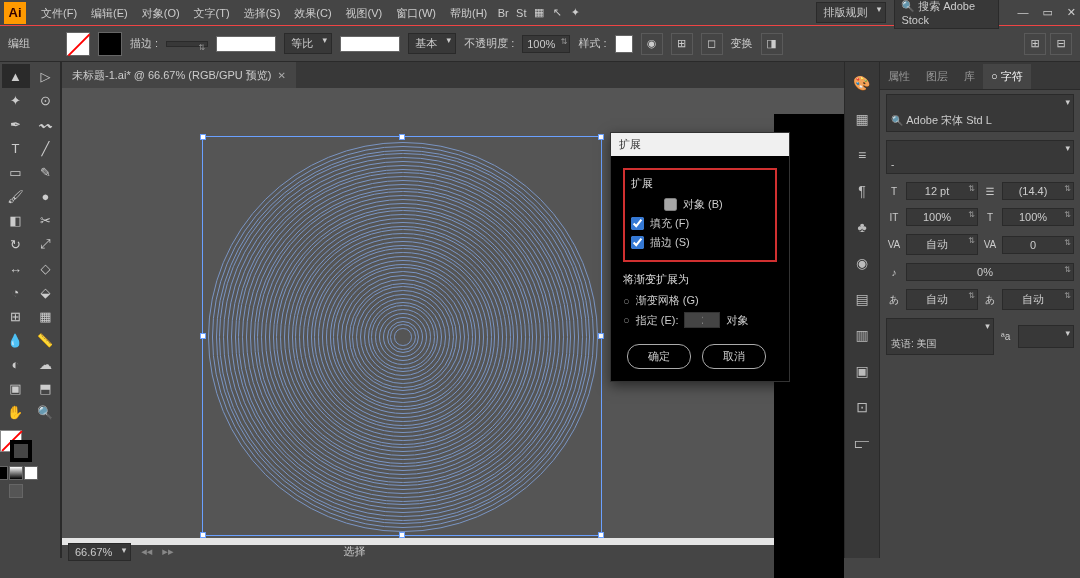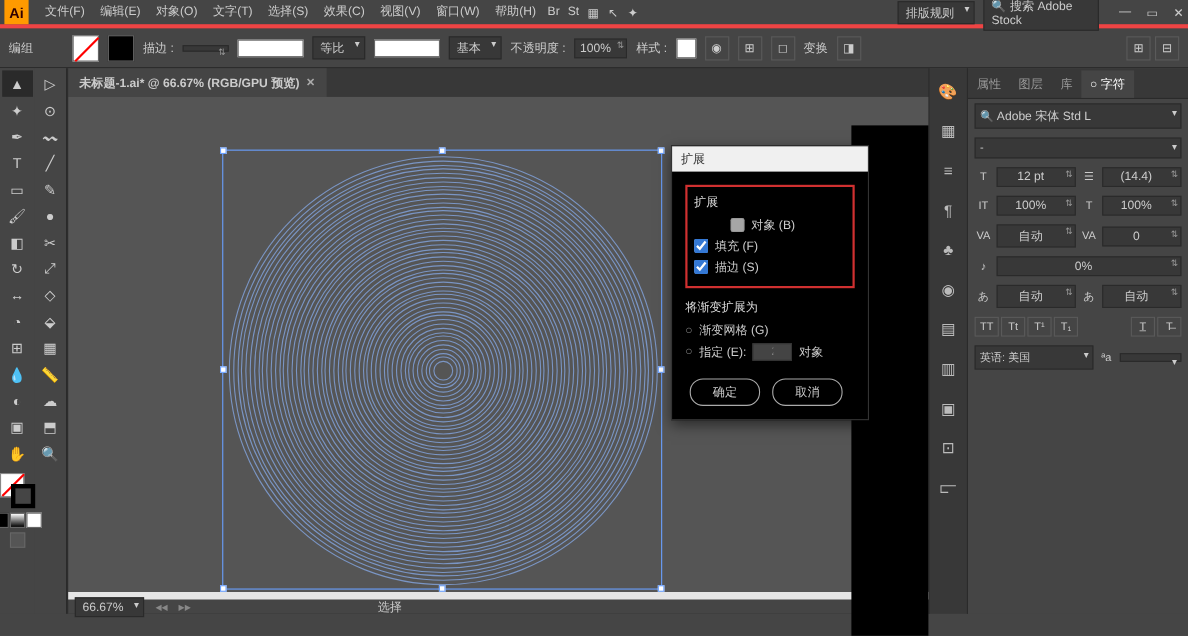--- a/index.html
+++ b/index.html
@@ -1,17 +1,17 @@
 <!DOCTYPE html>
 <html><head>
 <meta charset="utf-8">
 <style>
 *{margin:0;padding:0;box-sizing:border-box;font-family:"Microsoft YaHei",sans-serif;font-size:11px;color:#ccc;}
 body{background:#454545;width:1080px;height:578px;overflow:hidden;position:relative;}
-.menubar{height:26px;background:#454545;display:flex;align-items:center;padding:0 4px;border-bottom:4px solid #ef4444;}
+.menubar{height:26px;background:#454545;display:flex;align-items:center;padding:0 4px;border-bottom:1px solid #ef4444;}
 .ai-logo{width:22px;height:22px;background:#ff9a00;color:#330000;font-weight:bold;display:flex;align-items:center;justify-content:center;font-size:13px;margin-right:8px;}
 .menu-item{padding:12px 7px;line-height:26px;cursor:pointer;}
 .menu-right{margin-left:auto;display:flex;align-items:center;gap:8px;}
 .menu-icon{width:18px;height:18px;display:inline-flex;align-items:center;justify-content:center;color:#ccc;}
 .dropdown{background:#383838;border:1px solid #2a2a2a;padding:2px 18px 2px 6px;position:relative;}
 .dropdown::after{content:"▾";position:absolute;right:4px;top:1px;font-size:9px;}
 .search-stock{background:#383838;border:1px solid #2a2a2a;padding:2px 6px;width:105px;color:#888;}
 .win-controls{display:flex;gap:14px;margin-left:10px;color:#aaa;}
 .optbar{height:36px;background:#454545;display:flex;align-items:center;padding:0 8px;gap:8px;border-bottom:1px solid #2a2a2a;}
 .label{color:#ccc;}
@@ -29,41 +29,41 @@
 .toolcol{width:32px;background:#454545;display:flex;flex-direction:column;align-items:center;padding-top:2px;border-right:1px solid #2a2a2a;}
 .tool{width:28px;height:24px;display:flex;align-items:center;justify-content:center;color:#ccc;font-size:13px;}
 .tool.sel{background:#2a2a2a;}
 .fillstroke{position:relative;width:32px;height:32px;margin-top:6px;}
 .fillstroke .f{position:absolute;width:22px;height:22px;top:0;left:0;background:#fff;border:1px solid #888;}
 .fillstroke .f::after{content:"";position:absolute;width:28px;height:2px;background:red;top:9px;left:-3px;transform:rotate(-45deg);}
 .fillstroke .s{position:absolute;width:22px;height:22px;bottom:0;right:0;border:4px solid #000;background:#454545;}
 .color-row{display:flex;gap:1px;margin-top:4px;}
 .cr{width:14px;height:14px;border:1px solid #666;}
 .docarea{flex:1;background:#272727;position:relative;display:flex;flex-direction:column;}
-.tabbar{height:26px;background:#383838;display:flex;font-weight:bold;}
+.tabbar{height:26px;background:#383838;display:flex;}
 .doctab{background:#454545;padding:4px 10px;display:flex;align-items:center;gap:6px;font-size:11px;}
 .doctab .x{color:#aaa;font-size:10px;}
 .canvas{flex:1;position:relative;background:#555;}
 .artboard{position:absolute;left:140px;top:48px;width:400px;height:400px;border:1px solid #6aa0ff;}
 .artboard .h{position:absolute;width:6px;height:6px;background:#fff;border:1px solid #6aa0ff;}
 .h.tl{top:-3px;left:-3px;}.h.tr{top:-3px;right:-3px;}.h.bl{bottom:-3px;left:-3px;}.h.br{bottom:-3px;right:-3px;}
 .h.tm{top:-3px;left:50%;margin-left:-3px;}.h.bm{bottom:-3px;left:50%;margin-left:-3px;}
 .h.ml{left:-3px;top:50%;margin-top:-3px;}.h.mr{right:-3px;top:50%;margin-top:-3px;}
 .circle{position:absolute;border-radius:50%;border:1px solid #7a95c4;}
 .black-strip{position:absolute;right:0;top:26px;width:70px;height:490px;background:#000;}
 .statusbar{height:20px;background:#454545;display:flex;align-items:center;padding:0 6px;gap:10px;border-top:7px solid #e5e5e5;}
 .rpanel{width:36px;background:#383838;display:flex;flex-direction:column;align-items:center;padding-top:10px;gap:14px;border-left:1px solid #2a2a2a;border-right:1px solid #2a2a2a;}
 .ricon{width:22px;height:22px;display:flex;align-items:center;justify-content:center;color:#bbb;font-size:14px;}
 .charpanel{width:200px;background:#454545;display:flex;flex-direction:column;}
 .ptabs{height:28px;display:flex;align-items:flex-end;background:#383838;border-bottom:1px solid #2a2a2a;}
 .ptab{padding:5px 8px;color:#999;}
 .ptab.active{background:#454545;color:#fff;}
 .prow{display:flex;padding:4px 6px;gap:4px;align-items:center;}
 .prow .numbox{flex:1;min-width:0;}
-.pselect{flex:1;background:#383838;border:1px solid #2a2a2a;padding:3px 16px 3px 4px;position:relative;font-size:10px;}
+.pselect{flex:1;background:#383838;border:1px solid #2a2a2a;padding:18px 16px 3px 4px;position:relative;font-size:10px;}
 .pselect::after{content:"▾";position:absolute;right:3px;top:2px;font-size:9px;}
 .picon{width:16px;text-align:center;color:#ccc;font-size:10px;}
 .btnrow{display:flex;gap:2px;padding:4px 6px;}
 .tbtn{width:22px;height:18px;border:1px solid #5a5a5a;display:flex;align-items:center;justify-content:center;font-size:10px;}
 .dialog{position:absolute;left:610px;top:132px;width:180px;background:#000000;border:1px solid #333;box-shadow:0 4px 12px rgba(0,0,0,.5);}
 .dialog-title{background:#f0f0f0;color:#333;padding:4px 8px;font-size:11px;}
 .dialog-body{padding:12px;}
 .dsect-title{color:#ddd;margin-bottom:6px;font-size:11px;}
 .redbox{border:2px solid #d03030;padding:6px;margin-bottom:10px;}
 .chk{display:flex;align-items:center;gap:6px;margin:4px 0;}
@@ -308,29 +308,20 @@
     <div class="prow">
       <span class="picon">♪</span>
         <div class="numbox">0%</div>
     </div>
     <div class="prow">
       <span class="picon">あ</span>
         <div class="numbox">自动</div>
       <span class="picon">あ</span>
         <div class="numbox">自动</div>
     </div>
-    <div class="btnrow">
-      <div class="tbtn">TT</div>
-      <div class="tbtn">Tt</div>
-      <div class="tbtn">T¹</div>
-      <div class="tbtn">T₁</div>
-      <div style="flex:1"></div>
-      <div class="tbtn">T̲</div>
-      <div class="tbtn">T̶</div>
-    </div>
     <div class="prow">
       <div class="pselect">英语: 美国</div>
       <span class="picon">ªa</span>
       <div class="pselect" style="flex:0.4"></div>
     </div>
   </div>
 </div>
 
 <div class="dialog">
   <div class="dialog-title">扩展</div>

